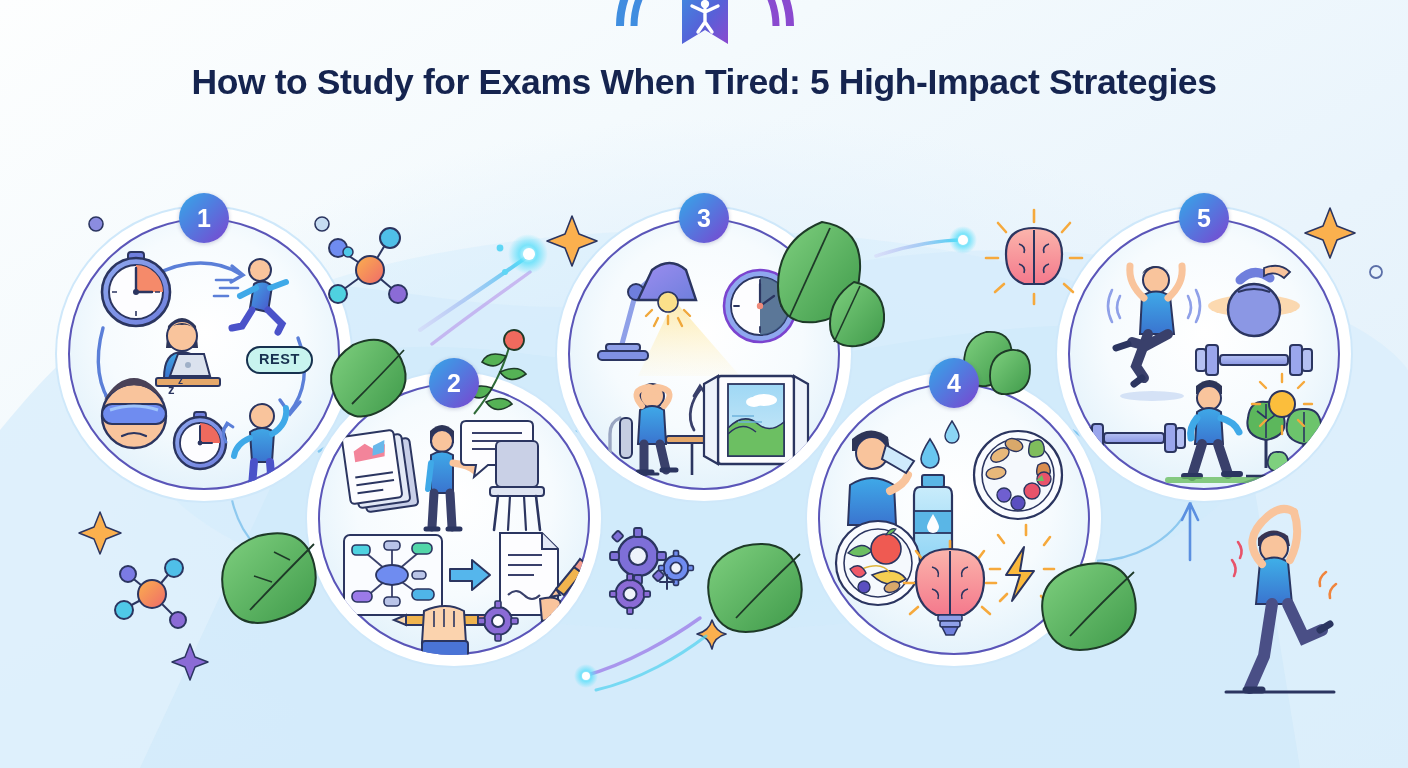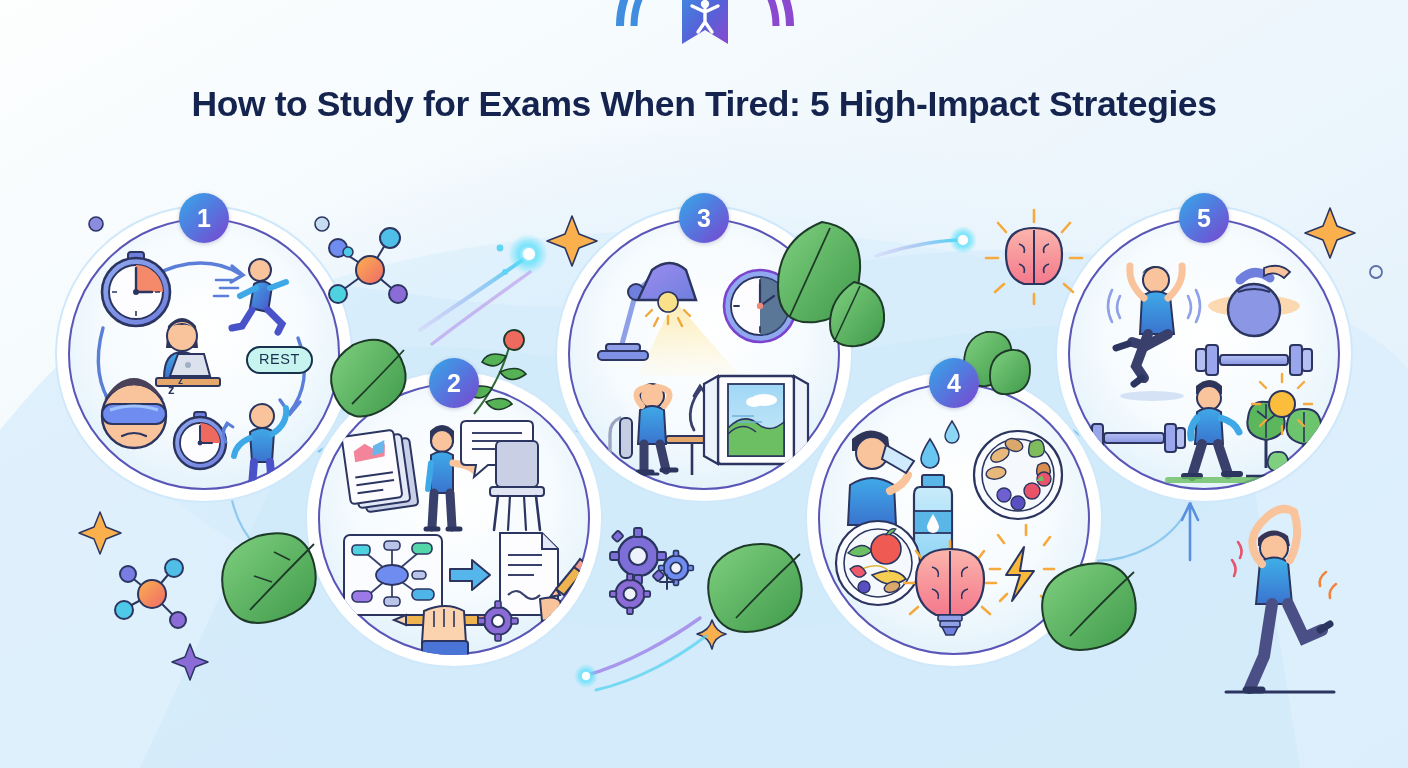--- a/index.html
+++ b/index.html
@@ -13,21 +13,21 @@
     width: 1408px; height: 768px;
     background:
       radial-gradient(ellipse 900px 520px at 52% 64%, #d8edfb 0%, #e4f2fc 38%, rgba(235,246,253,0) 72%),
       linear-gradient(150deg, #fdfefe 0%, #f4fafd 30%, #e9f4fc 62%, #dfeffa 100%);
   }
   .abs { position: absolute; }
   svg { display: block; overflow: visible; }
 
   
   #title-wrap {
-    position: absolute; top: 84px; left: 0; width: 1408px;
+    position: absolute; top: 62px; left: 0; width: 1408px;
     text-align: center;
   }
   #page-title {
     font-size: 35.5px;
     font-weight: bold;
     color: #15244f;
     letter-spacing: -0.4px;
     white-space: nowrap;
   }
 
@@ -60,21 +60,21 @@
 
   
   .rest-pill {
     position: absolute;
     padding: 4px 11px 5px;
     border: 2px solid #17314f;
     border-radius: 14px;
     background: #c8f4ef;
     color: #17314f;
     font-size: 14.5px;
-    font-weight: normal;
+    font-weight: bold;
     letter-spacing: 0.6px;
     line-height: 1;
   }
 </style>
 </head>
 <body>
 
 <div id="stage">
 
   <svg class="abs" style="left:0;top:0" width="1408" height="768">

